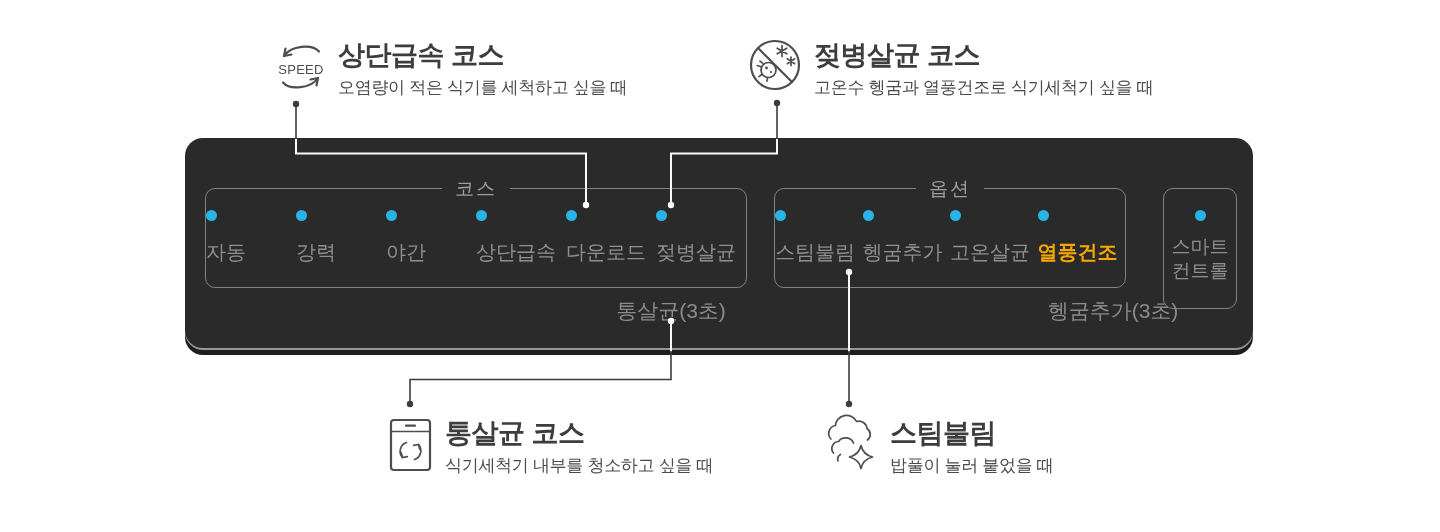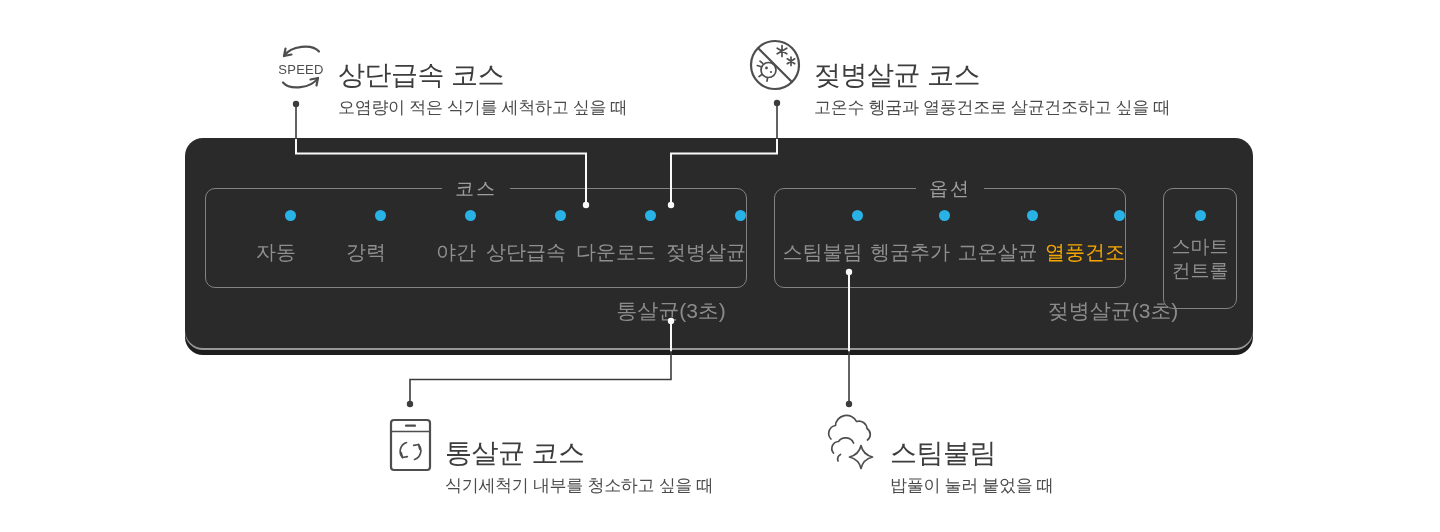--- a/index.html
+++ b/index.html
@@ -27,53 +27,53 @@
   .group-course{left:20px;width:542px;padding-left:16px;}
   .group-option{left:589px;width:352px;}
   .gtitle{
     position:absolute;top:-11px;left:50%;transform:translateX(-50%);
     background:var(--panel-bg);
     color:var(--group-title);
     font-size:19px;line-height:21px;
     padding:0 13px;letter-spacing:2px;white-space:nowrap;
   }
   .items{position:absolute;left:0;top:0;right:0;bottom:0;display:flex;}
-  .pitem{flex:1 1 0;display:flex;flex-direction:column;align-items:flex-end;cursor:pointer;}
+  .pitem{flex:1 1 0;display:flex;flex-direction:column;align-items:flex-start;cursor:pointer;}
   .dot{
     width:11px;height:11px;border-radius:50%;
     background:var(--dot-blue);
     margin-top:21px;flex:0 0 auto;
   }
   .plabel{
     margin-top:20px;
     font-size:20px;line-height:22px;
     color:var(--panel-label);
     white-space:nowrap;
   }
-  .plabel.hl{color:var(--amber);font-weight:400;}
+  .plabel.hl{color:var(--amber);font-weight:700;}
   .smart{
     position:absolute;left:978px;top:50px;width:74px;height:121px;
     border:1px solid var(--group-border);
     border-radius:10px;
     box-sizing:border-box;
     display:flex;flex-direction:column;align-items:center;cursor:pointer;
   }
   .smart .plabel{margin-top:14px;text-align:center;font-size:19px;line-height:24px;}
   .sublabel{
     position:absolute;top:159px;transform:translateX(-50%);
     font-size:21px;color:var(--sub-label);white-space:nowrap;
   }
   .sub-course{left:486px;}
   .sub-option{left:928px;}
 
   
   .callout{position:absolute;}
   .ctitle{
-    font-size:27px;font-weight:400;color:var(--title-color);
-    letter-spacing:-0.5px;line-height:30px;white-space:nowrap;margin-top:20px;
+    font-size:27px;font-weight:700;color:var(--title-color);
+    letter-spacing:-0.5px;line-height:30px;white-space:nowrap;
   }
   .cdesc{
     margin-top:8px;
     font-size:17px;color:var(--desc-color);
     letter-spacing:-0.3px;line-height:20px;white-space:nowrap;
   }
   .cicon{position:absolute;}
   .ctext{position:absolute;top:2px;}
 
   .callout-tl{left:272px;top:38px;width:420px;height:70px;}
@@ -154,21 +154,21 @@
           </div>
         </div>
     </div>
 
     <div class="smart">
       <span class="dot"></span>
       <span class="plabel"><span>스마트</span><br><span>컨트롤</span></span>
     </div>
 
     <div class="sublabel sub-course">통살균(3초)</div>
-    <div class="sublabel sub-option">젖병살균(3초)</div>
+    <div class="sublabel sub-option">헹굼추가(3초)</div>
   </div>
 
   <div class="callout callout-tl">
     <div class="cicon" style="left:0;top:0;">
       <svg width="58" height="58" viewBox="0 0 58 58">
         <path class="ic" d="M12 18 C 19 7.5, 40 5.5, 47 13.5"></path>
         <path class="ic" d="M12 18 L13.5 10.5 M12 18 L19.5 16.5"></path>
         <text class="ic-text" x="29" y="35.5" text-anchor="middle" font-size="13" letter-spacing="0.3">SPEED</text>
         <path class="ic" d="M46 40 C 39 50.5, 18 52.5, 11 44.5"></path>
         <path class="ic" d="M46 40 L44.5 47.5 M46 40 L38.5 41.5"></path>
@@ -188,21 +188,21 @@
         <circle class="ic-thin" cx="20.5" cy="32" r="7.5"></circle>
         <circle class="ic-fill" cx="18.5" cy="30" r="1.4"></circle>
         <circle class="ic-fill" cx="23" cy="34" r="1.1"></circle>
         <path class="ic-thin" d="M12.5 28.5 L9.3 27.5 M13.8 36.5 L11 38.6 M19.5 39.9 L19 43.2 M14.5 25.2 L12 23.2"></path>
         <path class="ic-thin" d="M34 7.5 L34 18.5 M29.2 10.2 L38.8 15.8 M38.8 10.2 L29.2 15.8"></path>
         <path class="ic-thin" d="M43 19 L43 27.5 M39.3 20.8 L46.7 25.7 M46.7 20.8 L39.3 25.7"></path>
       </svg>
     </div>
     <div class="ctext">
       <div class="ctitle">젖병살균 코스</div>
-      <div class="cdesc">고온수 헹굼과 열풍건조로 살균건조하고 싶을 때</div>
+      <div class="cdesc">고온수 헹굼과 열풍건조로 식기세척기 싶을 때</div>
     </div>
   </div>
 
   <div class="callout callout-bl">
     <div class="cicon" style="left:0;top:2px;">
       <svg width="43" height="54" viewBox="0 0 43 54">
         <rect class="ic" x="2" y="2" width="39" height="50" rx="3"></rect>
         <line class="ic-thin" x1="2" y1="13.5" x2="41" y2="13.5"></line>
         <line class="ic" x1="17" y1="7.7" x2="26" y2="7.7"></line>
         <path class="ic-thin" d="M17.5 24.5 A 9.3 9.3 0 0 0 13.5 39.5" stroke-width="2"></path>

